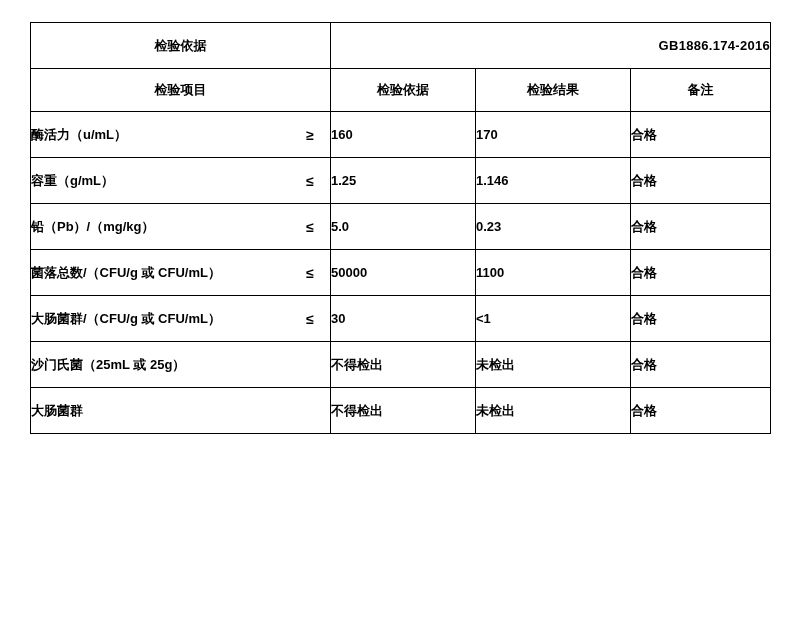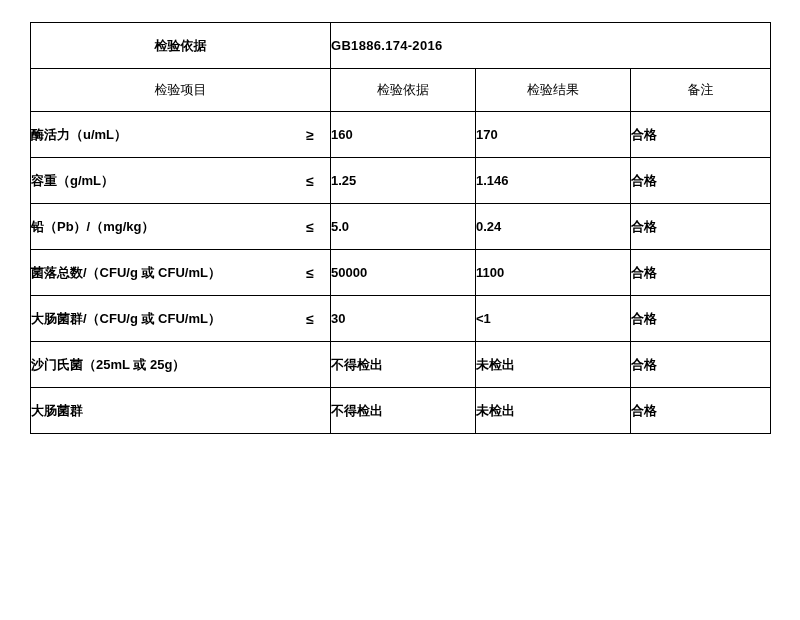--- a/index.html
+++ b/index.html
@@ -40,29 +40,29 @@
   col.c-res   { width: 155px; }
   col.c-note  { width: 140px; }
   .basis-label {
     height: 45px;
     text-align: center;
     font-weight: bold;
     font-size: 14px;
   }
   .basis-value {
     height: 45px;
-    text-align: left;
+    text-align: right;
     font-weight: bold;
     font-size: 14px;
     letter-spacing: 0.3px;
   }
   .head-cell {
     height: 42px;
     text-align: center;
-    font-weight: normal;
+    font-weight: bold;
     font-size: 14px;
   }
   .row-cell {
     height: 45px;
   }
   .item-cell {
     position: relative;
     height: 45px;
     padding-left: 14px;
     padding-right: 40px;
@@ -140,21 +140,21 @@
         <td class="row-cell val-cell">1.146</td>
         <td class="row-cell note-cell">合格</td>
       </tr>
 
       <tr>
         <td class="item-cell">
           <span class="name">铅（Pb）/（mg/kg）</span>
           <span class="sym">≤</span>
         </td>
         <td class="row-cell val-cell">5.0</td>
-        <td class="row-cell val-cell">0.24</td>
+        <td class="row-cell val-cell">0.23</td>
         <td class="row-cell note-cell">合格</td>
       </tr>
 
 
       <tr>
         <td class="item-cell">
           <span class="name">菌落总数/（CFU/g 或 CFU/mL）</span>
           <span class="sym">≤</span>
         </td>
         <td class="row-cell val-cell">50000</td>

